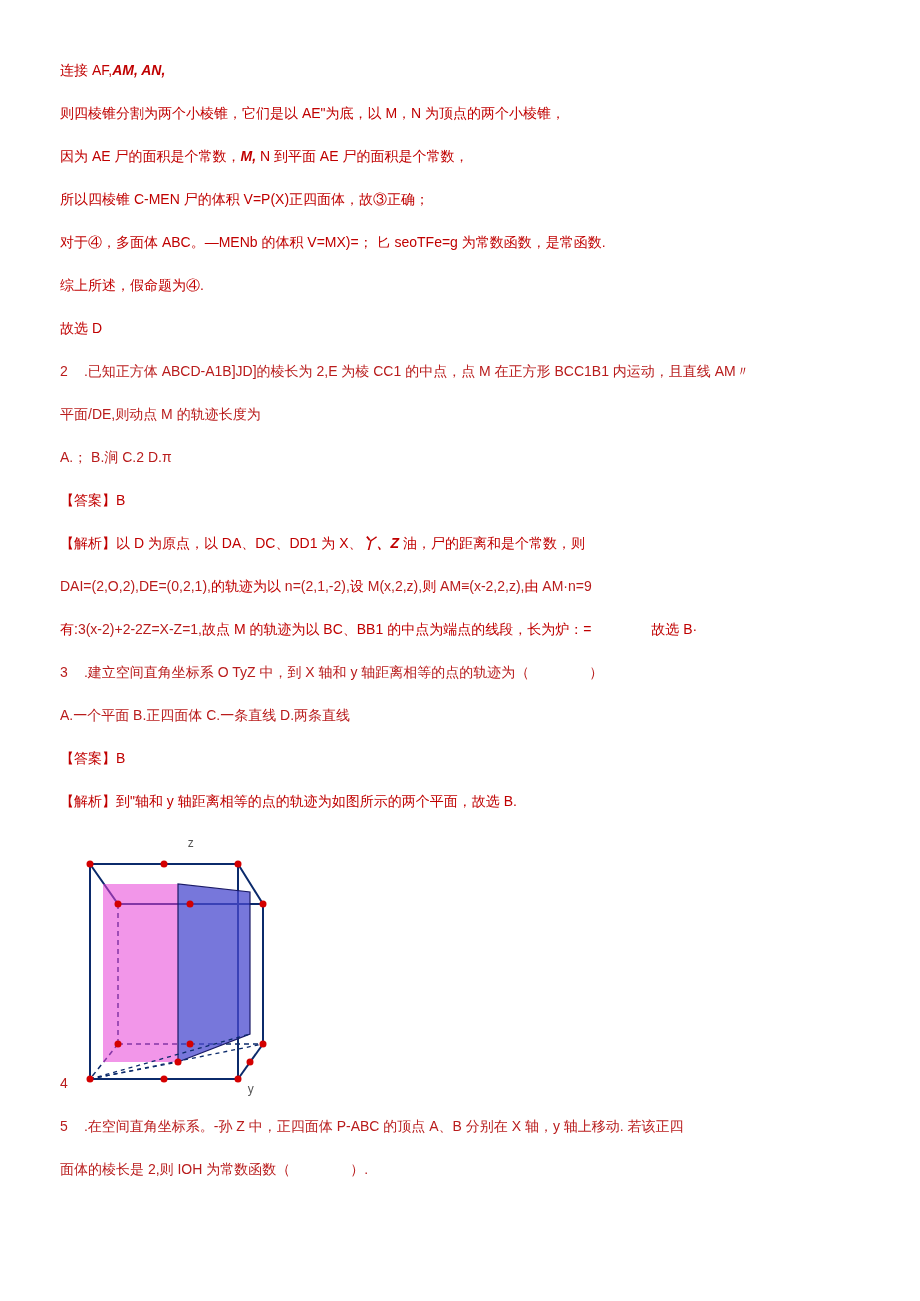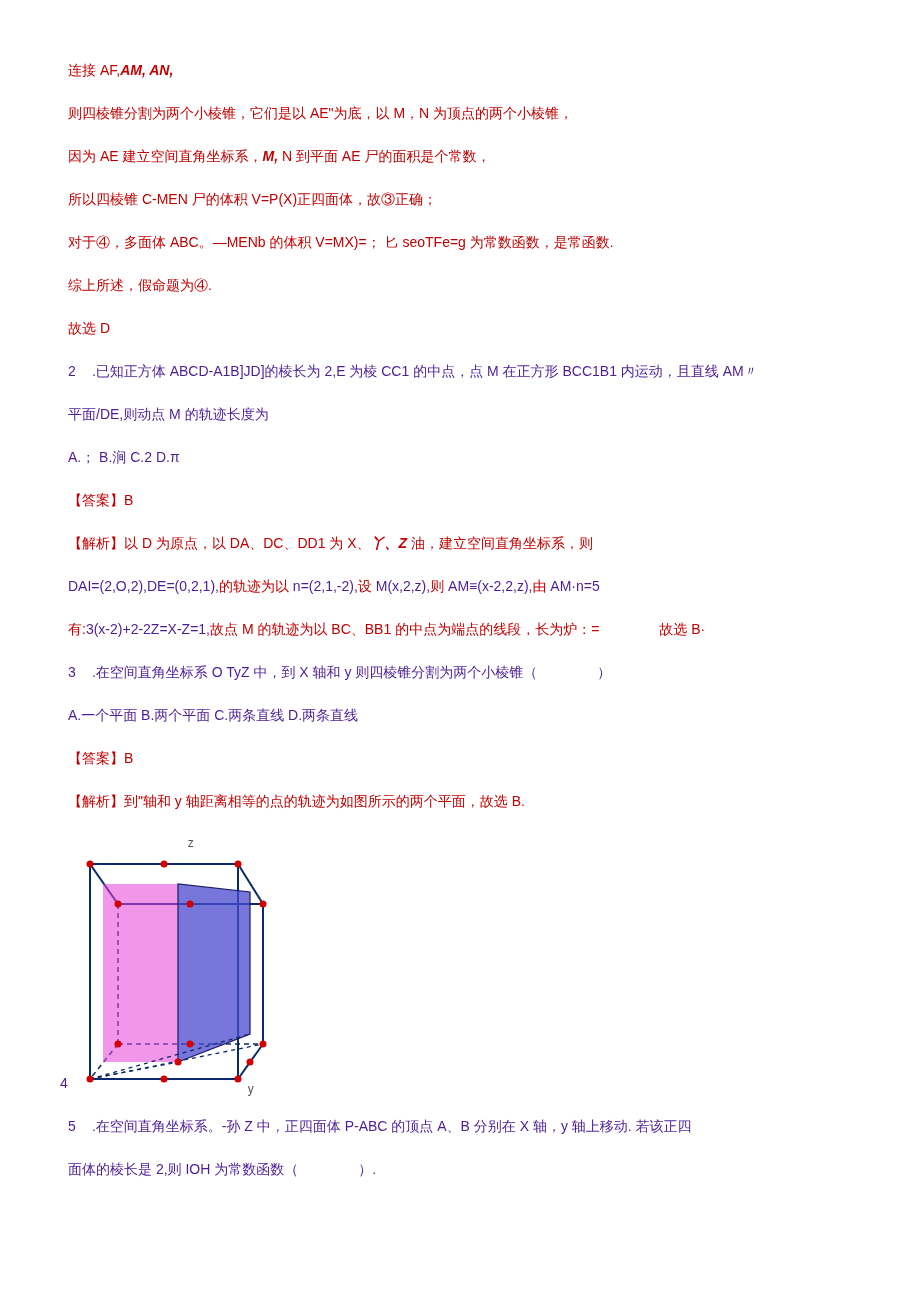--- a/index.html
+++ b/index.html
@@ -7,27 +7,27 @@
     padding: 60px 50px 60px 60px;
     width: 920px;
     box-sizing: border-box;
     font-family: "Microsoft YaHei", "SimSun", Arial, sans-serif;
     font-size: 14px;
     line-height: 1.5;
     color: #000;
     background: #fff;
   }
   .para {
-    margin: 0 0 22px 8px;
+    margin: 0 0 22px 0;
   }
   .red {
     color: #c00000;
   }
   .black {
-    color: #4c1d95;
+    color: #b91c1c;
   }
   .italic-bold {
     font-style: italic;
     font-weight: bold;
   }
   .figure-wrap {
     display: flex;
     align-items: flex-end;
     gap: 10px;
     margin-bottom: 22px;
@@ -49,21 +49,21 @@
 </head>
 <body>
 
 <div class="para red">
   <span>连接 AF,</span><span class="italic-bold">AM, AN,</span>
 </div>
 
 <div class="para red">则四棱锥分割为两个小棱锥，它们是以 AE"为底，以 M，N 为顶点的两个小棱锥，</div>
 
 <div class="para red">
-  <span>因为 AE 建立空间直角坐标系，</span><span class="italic-bold">M,</span><span> N 到平面 AE 尸的面积是个常数，</span>
+  <span>因为 AE 尸的面积是个常数，</span><span class="italic-bold">M,</span><span> N 到平面 AE 尸的面积是个常数，</span>
 </div>
 
 <div class="para red">所以四棱锥 C-MEN 尸的体积 V=P(X)正四面体，故③正确；</div>
 
 <div class="para red">对于④，多面体 ABC。—MENb 的体积 V=MX)=； 匕 seoTFe=g 为常数函数，是常函数.</div>
 
 <div class="para red">综上所述，假命题为④.</div>
 
 <div class="para red">故选 D</div>
 
@@ -71,36 +71,36 @@
   <span class="q-num">2</span><span> .已知正方体 ABCD-A1B]JD]的棱长为 2,E 为棱 CC1 的中点，点 M 在正方形 BCC1B1 内运动，且直线 AM〃</span>
 </div>
 
 <div class="para black">平面/DE,则动点 M 的轨迹长度为</div>
 
 <div class="para black">A.； B.涧 C.2  D.π</div>
 
 <div class="para red">【答案】B</div>
 
 <div class="para">
-  <span class="red">【解析】以 D 为原点，以 DA、DC、DD1 为 X、</span><span class="red italic-bold">丫、Z</span><span class="red"> 油，建立空间直角坐标系，则</span>
+  <span class="red">【解析】以 D 为原点，以 DA、DC、DD1 为 X、</span><span class="red italic-bold">丫、Z</span><span class="red"> 油，尸的距离和是个常数，则</span>
 </div>
 
 <div class="para">
-  <span class="black">DAI=(2,O,2),DE=(0,2,1),</span><span class="red">的轨迹为以 </span><span class="black">n=(2,1,-2),</span><span class="red">设 </span><span class="black">M(x,2,z),</span><span class="red">则 </span><span class="black">AM≡(x-2,2,z),</span><span class="red">由 </span><span class="black">AM·n=5</span>
+  <span class="black">DAI=(2,O,2),DE=(0,2,1),</span><span class="red">的轨迹为以 </span><span class="black">n=(2,1,-2),</span><span class="red">设 </span><span class="black">M(x,2,z),</span><span class="red">则 </span><span class="black">AM≡(x-2,2,z),</span><span class="red">由 </span><span class="black">AM·n=9</span>
 </div>
 
 <div class="para">
   <span class="red">有:</span><span class="black">3(x-2)+2-2Z=X-Z=1,</span><span class="red">故点 M 的轨迹为以 BC、BB1 的中点为端点的线段，长为炉：=</span><span class="gap"></span><span class="red">故选 B·</span>
 </div>
 
 <div class="para black">
-  <span class="q-num">3</span><span> .在空间直角坐标系 O TyZ 中，到 X 轴和 y 则四棱锥分割为两个小棱锥（</span><span class="gap"></span><span>）</span>
+  <span class="q-num">3</span><span> .建立空间直角坐标系 O TyZ 中，到 X 轴和 y 轴距离相等的点的轨迹为（</span><span class="gap"></span><span>）</span>
 </div>
 
-<div class="para black">A.一个平面 B.两个平面 C.两条直线 D.两条直线</div>
+<div class="para black">A.一个平面 B.正四面体 C.一条直线 D.两条直线</div>
 
 <div class="para red">【答案】B</div>
 
 <div class="para red">【解析】到"轴和 y 轴距离相等的点的轨迹为如图所示的两个平面，故选 B.</div>
 
 <div class="figure-wrap">
   <span class="black">4</span>
   <div class="figure">
     <svg viewBox="0 0 230 260" width="230" height="260">
 

